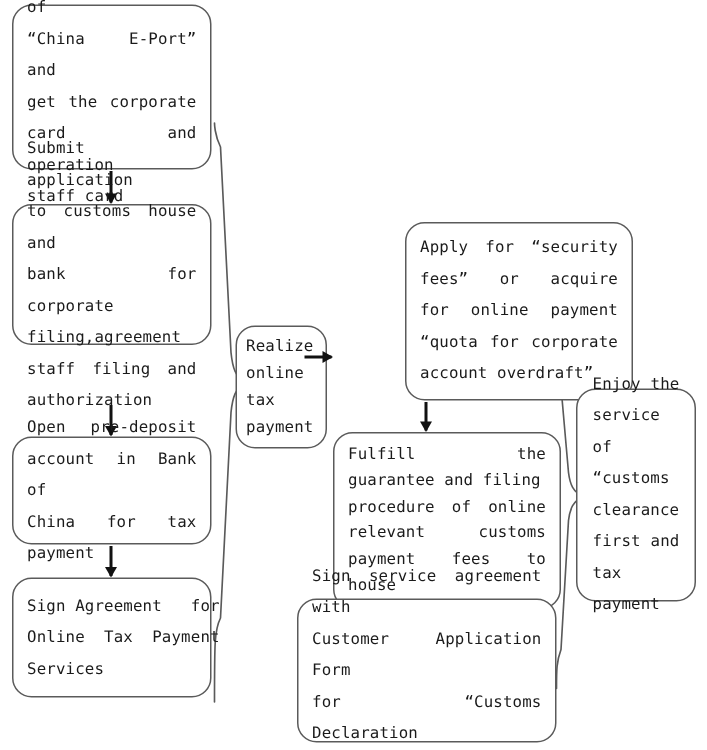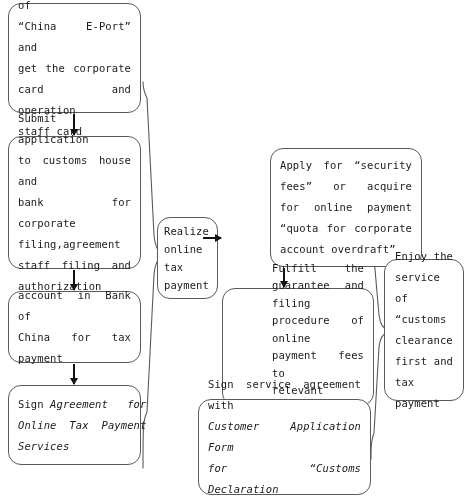--- a/index.html
+++ b/index.html
@@ -34,23 +34,23 @@
     font-size: 10.5px;
     line-height: 21px;
     white-space: pre;
     letter-spacing: 0.1px;
   }
   .node.justify .ln {
     text-align: justify;
     text-align-last: justify;
     white-space: normal;
   }
-  .it { font-style: italic; }
+  .it { }
   .node.compact .ln { line-height: 18px; }
-  .node.tight .ln { line-height: 17.5px; margin-left: 40px; }
+  .node.tight .ln { line-height: 17.5px; }
 
   
   .arrow-v {
     position: absolute;
     width: 2px;
     background: #111;
     z-index: 2;
   }
   .arrow-v::after {
     content: "";
@@ -94,32 +94,33 @@
   <div class="node justify" style="left:8px; top:3px; width:133px; height:110px;">
     <span class="ln">Become  the  user  of</span>
     <span class="ln">“China E-Port”  and</span>
     <span class="ln">get   the   corporate</span>
     <span class="ln">card  and  operation</span>
     <span class="ln" style="text-align-last:left;">staff card</span>
   </div>
 
   <div class="arrow-v" style="left:73px; top:114px; height:21px;"></div>
 
-  <div class="node justify" style="left:8px; top:136px; width:133px; height:133px;">
+  <div class="node justify" style="left:8px; top:136px; width:133px; height:94px;">
     <span class="ln">Submit   application</span>
     <span class="ln" style="text-align-last:left;">to customs house and</span>
     <span class="ln">bank  for  corporate</span>
     <span class="ln" style="text-align-last:left;">filing,agreement</span>
     <span class="ln">staff   filing   and</span>
     <span class="ln" style="text-align-last:left;">authorization</span>
   </div>
 
   <div class="arrow-v" style="left:73px; top:270px; height:20px;"></div>
 
   <div class="node justify" style="left:8px; top:291px; width:133px; height:72px;">
+    <span class="ln">Open    pre-deposit</span>
     <span class="ln">account  in  Bank  of</span>
     <span class="ln" style="text-align-last:left;">China for tax payment</span>
   </div>
 
   <div class="arrow-v" style="left:73px; top:364px; height:20px;"></div>
 
   <div class="node" style="left:8px; top:385px; width:133px; height:80px;">
     <span class="ln"><span>Sign </span><span class="it">Agreement   for</span></span>
     <span class="ln it">Online  Tax  Payment</span>
     <span class="ln it">Services</span>
@@ -148,22 +149,22 @@
     <span class="ln">“quota for corporate</span>
     <span class="ln" style="text-align-last:left;">account overdraft”</span>
   </div>
 
   <div class="arrow-v" style="left:283px; top:268px; height:19px;"></div>
 
   <div class="node justify tight" style="left:222px; top:288px; width:152px; height:118px;">
     <span class="ln">Fulfill          the</span>
     <span class="ln" style="text-align-last:left;">guarantee and filing</span>
     <span class="ln">procedure  of  online</span>
+    <span class="ln">relevant    customs</span>
     <span class="ln">payment   fees   to</span>
-    <span class="ln">relevant    customs</span>
     <span class="ln" style="text-align-last:left;">house</span>
   </div>
 
   <div class="arrow-v" style="left:283px; top:407px; height:20px;"></div>
 
   <div class="node justify" style="left:198px; top:399px; width:173px; height:96px;">
     <span class="ln" style="text-align-last:left;">Sign service agreement with</span>
     <span class="ln it">Customer  Application  Form</span>
     <span class="ln it">for   “Customs  Declaration</span>
     <span class="ln it" style="text-align-last:left;">Service</span>

